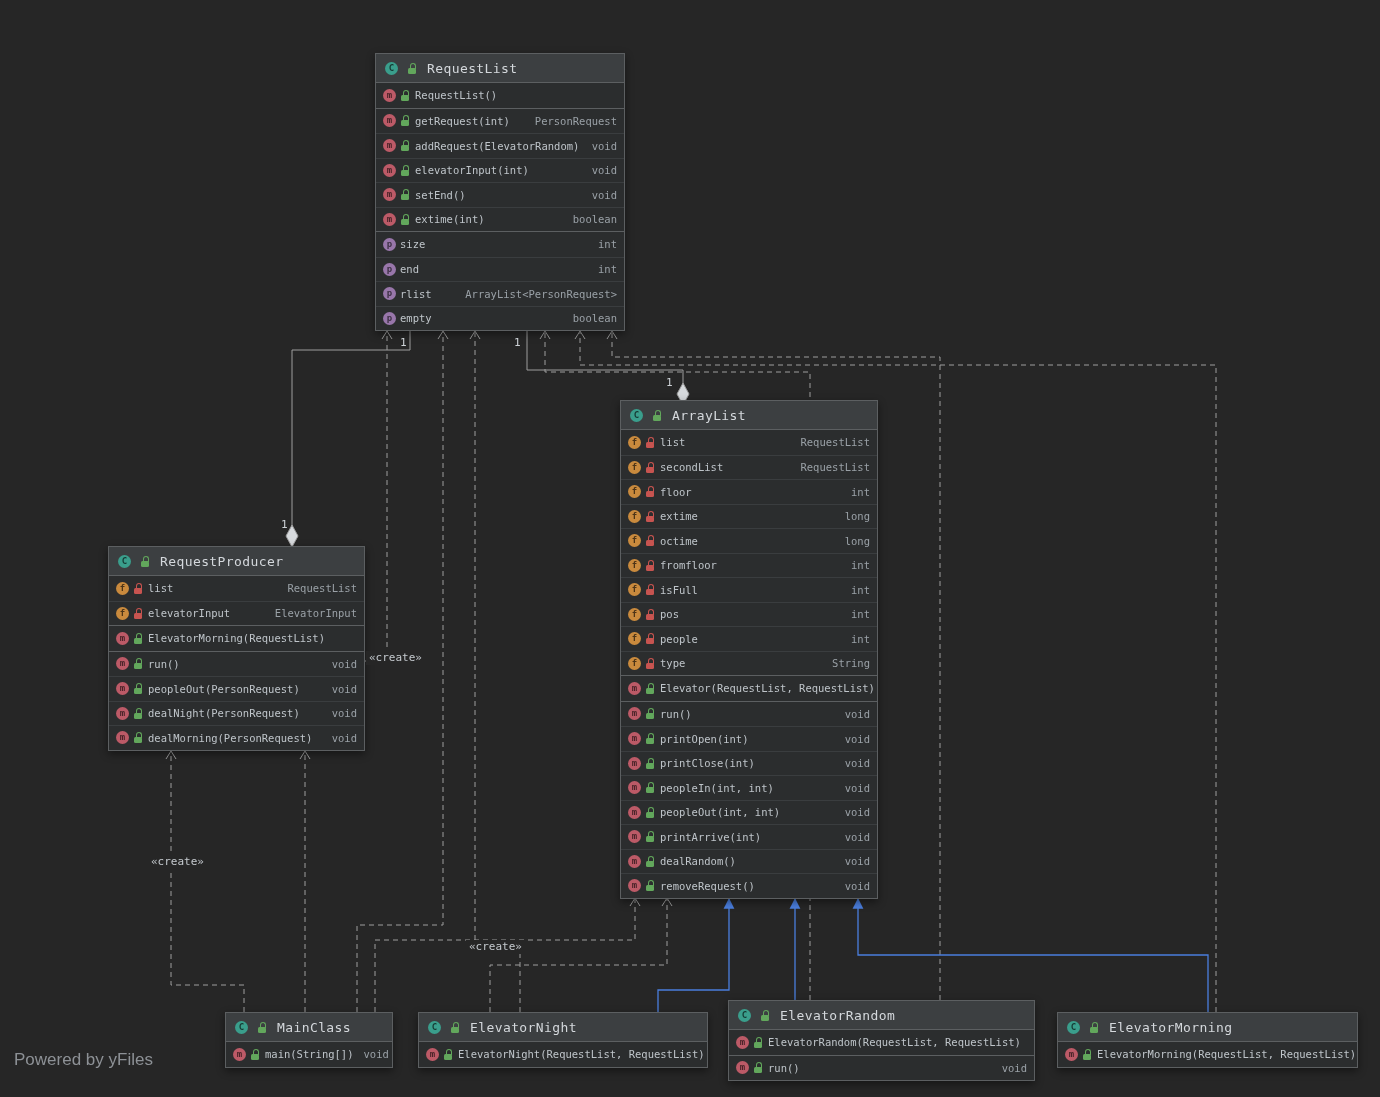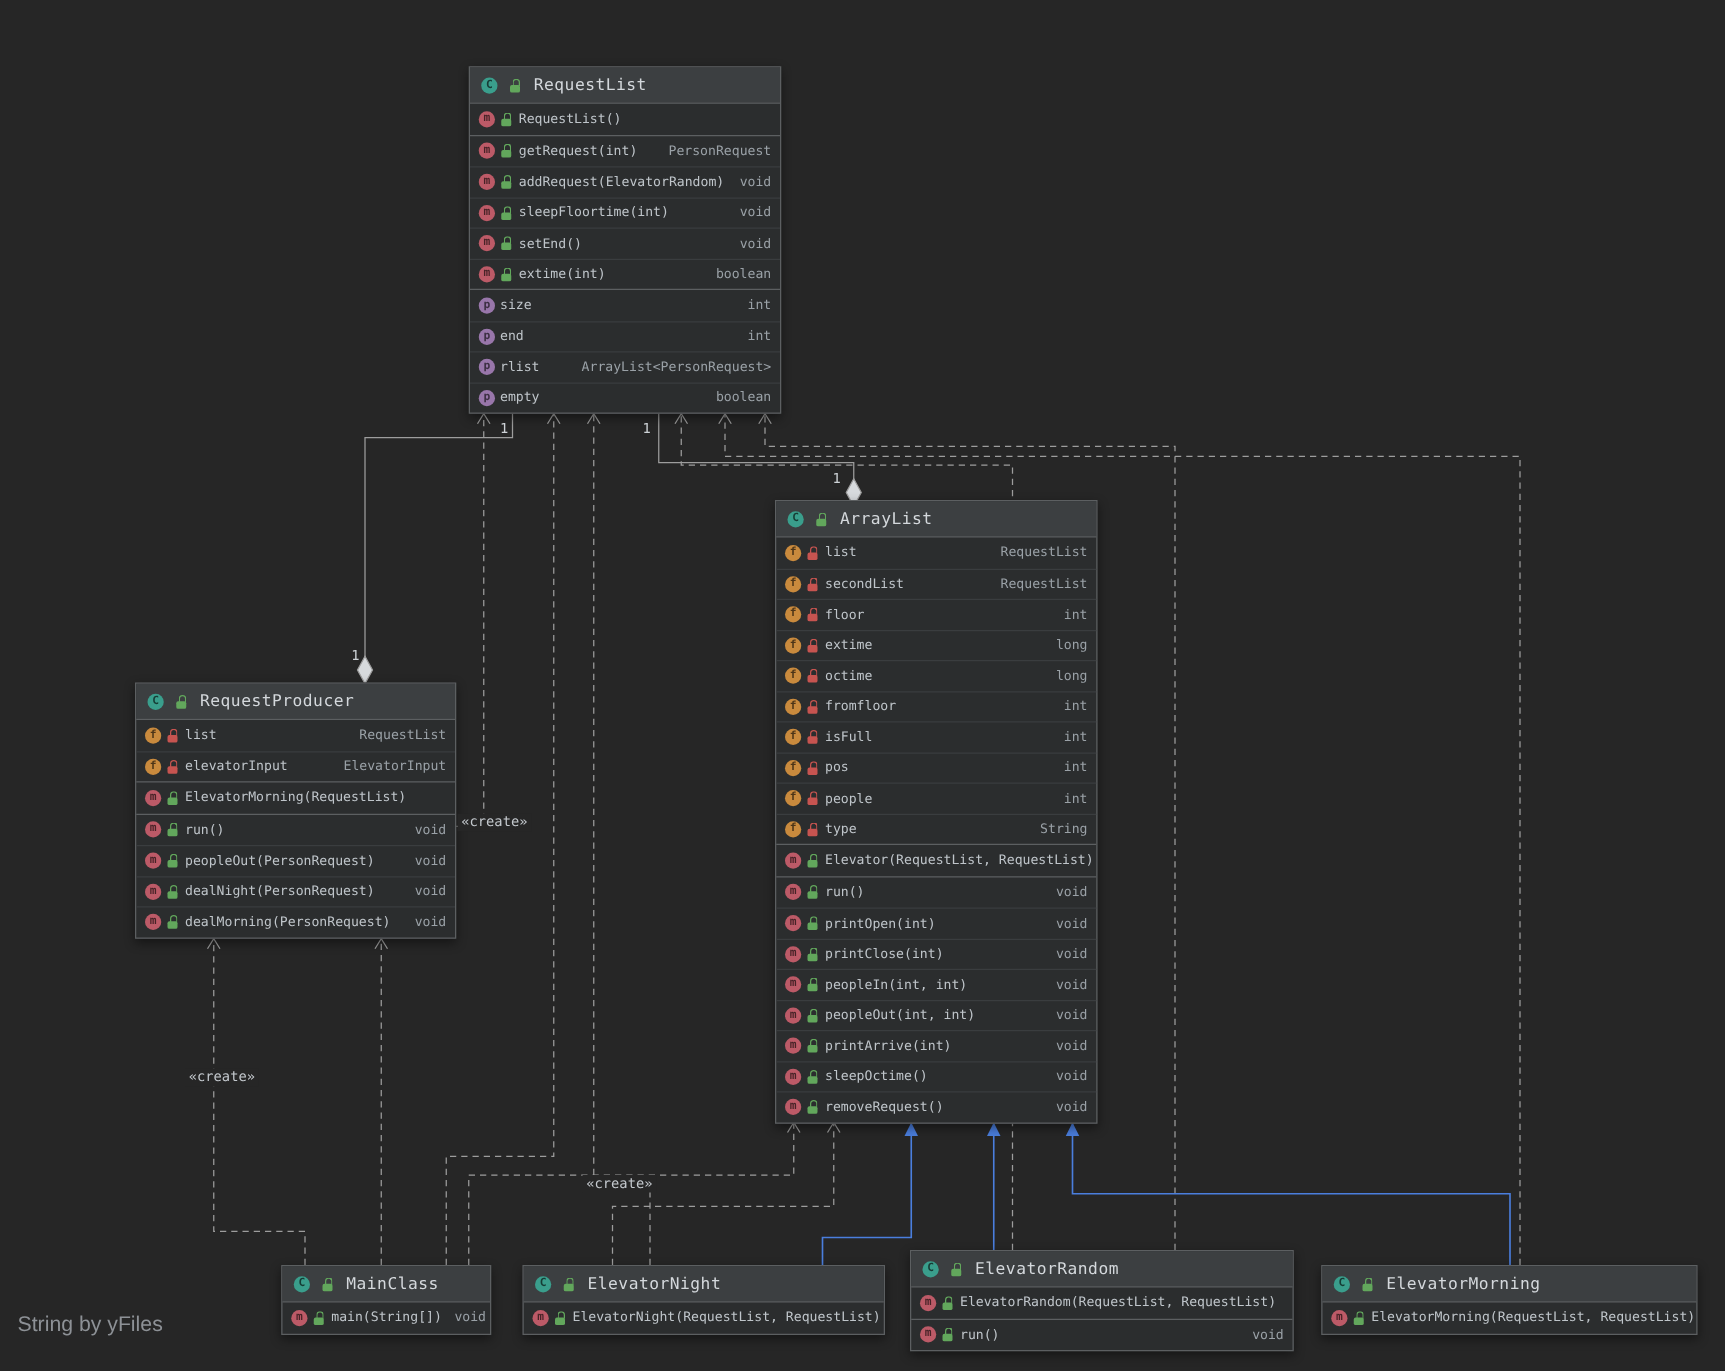--- a/index.html
+++ b/index.html
@@ -101,21 +101,21 @@
         </div>
         <div class="m-row">
           <span class="icon" style="background: rgb(188, 90, 103);">m</span>
           <span class="vis vis-pub"></span>
           <span class="m-name">addRequest(ElevatorRandom)</span>
           <span class="m-type">void</span>
         </div>
         <div class="m-row">
           <span class="icon" style="background: rgb(188, 90, 103);">m</span>
           <span class="vis vis-pub"></span>
-          <span class="m-name">sleepFloortime(int)</span>
+          <span class="m-name">elevatorInput(int)</span>
           <span class="m-type">void</span>
         </div>
         <div class="m-row">
           <span class="icon" style="background: rgb(188, 90, 103);">m</span>
           <span class="vis vis-pub"></span>
           <span class="m-name">setEnd()</span>
           <span class="m-type">void</span>
         </div>
         <div class="m-row">
           <span class="icon" style="background: rgb(188, 90, 103);">m</span>
@@ -255,21 +255,21 @@
         </div>
         <div class="m-row">
           <span class="icon" style="background: rgb(188, 90, 103);">m</span>
           <span class="vis vis-pub"></span>
           <span class="m-name">printArrive(int)</span>
           <span class="m-type">void</span>
         </div>
         <div class="m-row">
           <span class="icon" style="background: rgb(188, 90, 103);">m</span>
           <span class="vis vis-pub"></span>
-          <span class="m-name">sleepOctime()</span>
+          <span class="m-name">dealRandom()</span>
           <span class="m-type">void</span>
         </div>
         <div class="m-row">
           <span class="icon" style="background: rgb(188, 90, 103);">m</span>
           <span class="vis vis-pub"></span>
           <span class="m-name">removeRequest()</span>
           <span class="m-type">void</span>
         </div>
       </div>
     </div>
@@ -394,14 +394,14 @@
     </div>
 
   <span class="edge-label" style="left:148px;top:855px">«create»</span>
   <span class="edge-label" style="left:466px;top:940px">«create»</span>
   <span class="edge-label" style="left:366px;top:651px">«create»</span>
   <span class="mult-label" style="left:400px;top:336px">1</span>
   <span class="mult-label" style="left:514px;top:336px">1</span>
   <span class="mult-label" style="left:666px;top:376px">1</span>
   <span class="mult-label" style="left:281px;top:518px">1</span>
 
-  <div class="watermark">String by yFiles</div>
+  <div class="watermark">Powered by yFiles</div>
 </div>
 
 </body></html>

